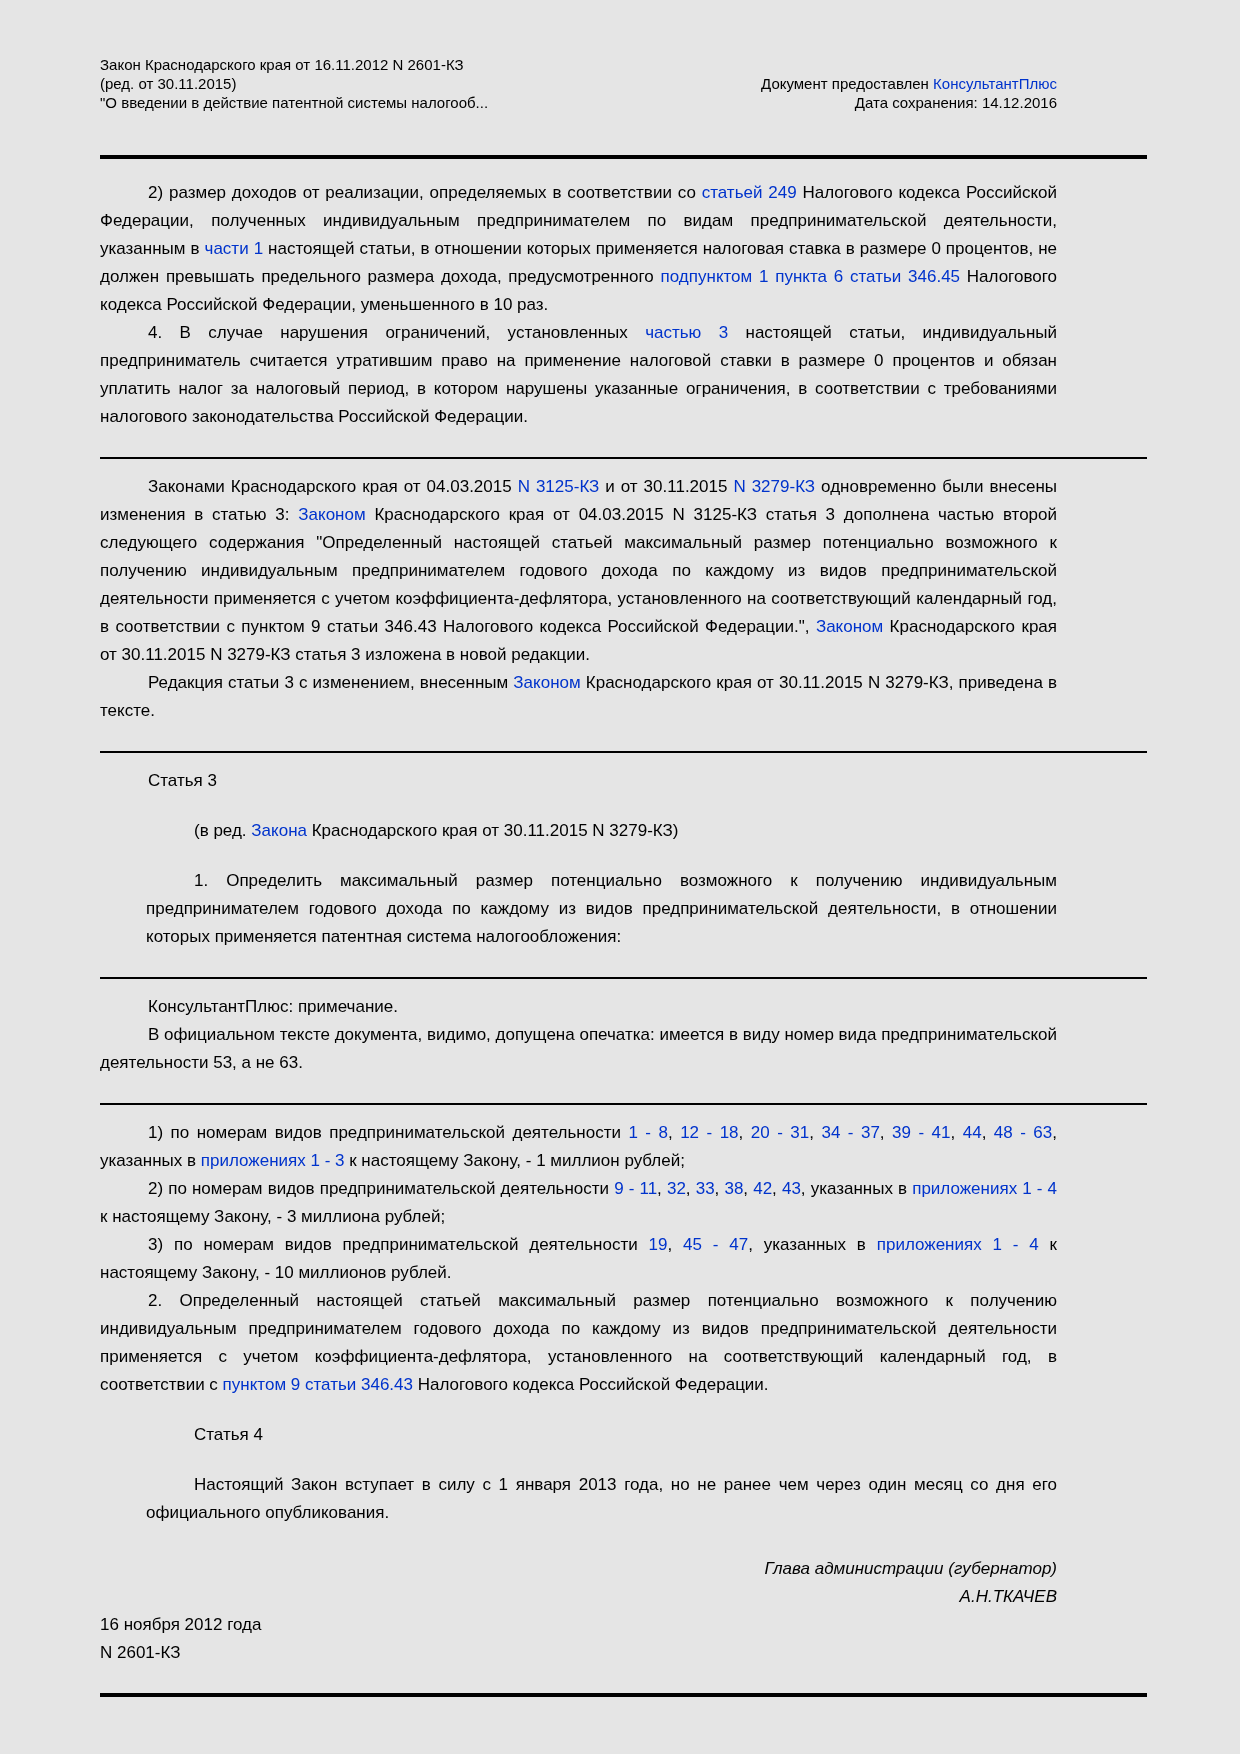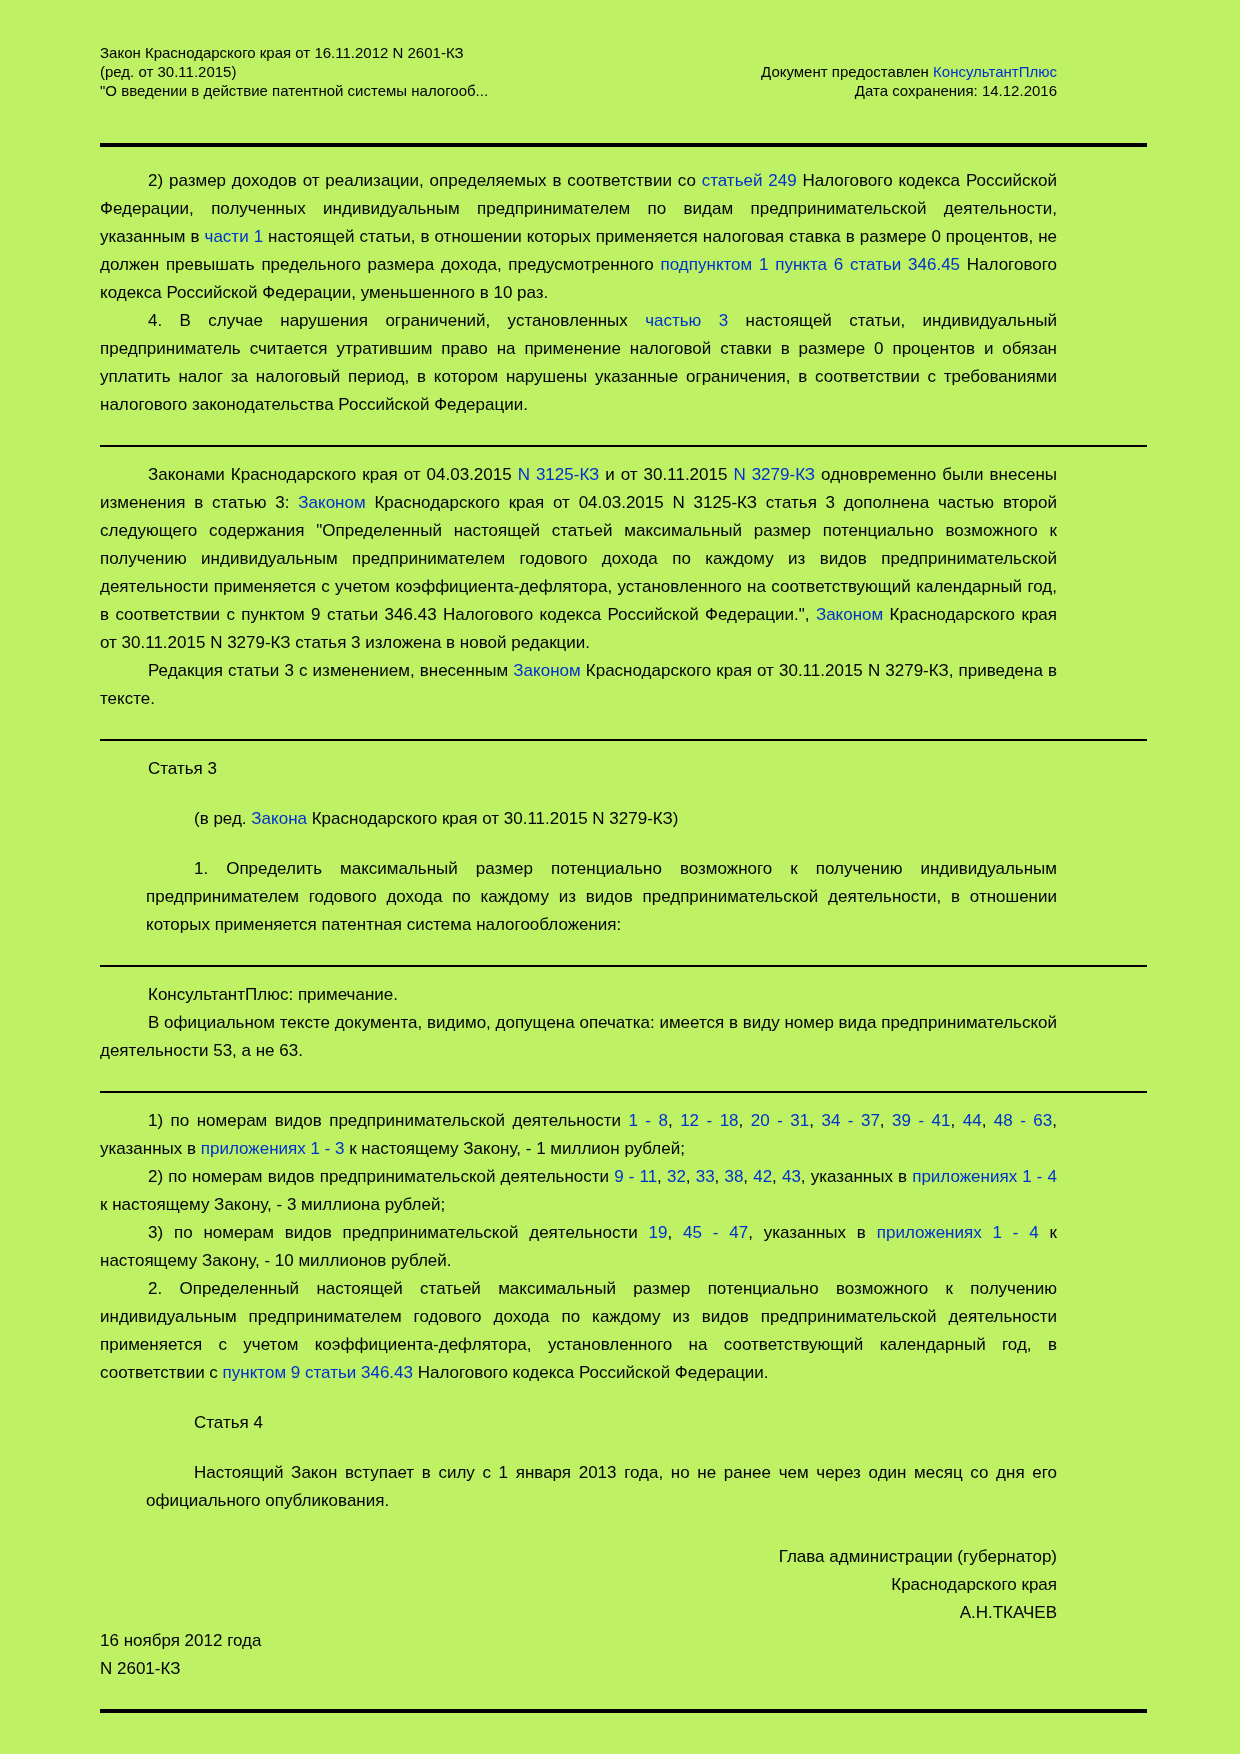--- a/index.html
+++ b/index.html
@@ -6,22 +6,22 @@
   html, body { background: #ffffff; }
   body {
     font-family: "Liberation Sans", sans-serif;
     color: #000000;
     width: 1240px;
   }
   .page {
     position: relative;
     width: 1240px;
     height: 1754px;
-    background: #bef264;
-    padding: 43px 93px 0 100px;
+    background: #e5e5e5;
+    padding: 55px 93px 0 100px;
     overflow: hidden;
   }
   .header {
     width: 957px;
     display: flex;
     justify-content: space-between;
     font-size: 15px;
     line-height: 19px;
   }
   .header-left { max-width: 560px; }
@@ -36,21 +36,21 @@
   .rule-bottom { margin-top: 26px; }
   .doc-body {
     width: 957px;
     margin-top: 20px;
     font-size: 17px;
     line-height: 28px;
   }
   .para { margin: 0; }
   .indent { text-indent: 48px; }
   .justify { text-align: justify; }
-  .right { text-align: right; }
+  .right { text-align: right; font-style: italic; }
   .mt { margin-top: 22px; margin-left: 46px; }
   .mt2 { margin-top: 28px; }
   .doclink { color: var(--link, #0033cc); cursor: pointer; }
   .rule-thin {
     height: 2px;
     background: #000;
     margin: 26px -90px 14px 0;
   }
   .footer {
     position: relative;
@@ -121,21 +121,20 @@
       <p class="para indent"><span>КонсультантПлюс: примечание.</span></p>
       <p class="para indent justify"><span>В официальном тексте документа, видимо, допущена опечатка: имеется в виду номер вида предпринимательской деятельности 53, а не 63.</span></p>
       <div class="rule-thin"></div>
       <p class="para indent justify"><span>1) по номерам видов предпринимательской деятельности </span><span class="doclink">1 - 8</span><span>, </span><span class="doclink">12 - 18</span><span>, </span><span class="doclink">20 - 31</span><span>, </span><span class="doclink">34 - 37</span><span>, </span><span class="doclink">39 - 41</span><span>, </span><span class="doclink">44</span><span>, </span><span class="doclink">48 - 63</span><span>, указанных в </span><span class="doclink">приложениях 1 - 3</span><span> к настоящему Закону, - 1 миллион рублей;</span></p>
       <p class="para indent justify"><span>2) по номерам видов предпринимательской деятельности </span><span class="doclink">9 - 11</span><span>, </span><span class="doclink">32</span><span>, </span><span class="doclink">33</span><span>, </span><span class="doclink">38</span><span>, </span><span class="doclink">42</span><span>, </span><span class="doclink">43</span><span>, указанных в </span><span class="doclink">приложениях 1 - 4</span><span> к настоящему Закону, - 3 миллиона рублей;</span></p>
       <p class="para indent justify"><span>3) по номерам видов предпринимательской деятельности </span><span class="doclink">19</span><span>, </span><span class="doclink">45 - 47</span><span>, указанных в </span><span class="doclink">приложениях 1 - 4</span><span> к настоящему Закону, - 10 миллионов рублей.</span></p>
       <p class="para indent justify"><span>2. Определенный настоящей статьей максимальный размер потенциально возможного к получению индивидуальным предпринимателем годового дохода по каждому из видов предпринимательской деятельности применяется с учетом коэффициента-дефлятора, установленного на соответствующий календарный год, в соответствии с </span><span class="doclink">пунктом 9 статьи 346.43</span><span> Налогового кодекса Российской Федерации.</span></p>
       <p class="para indent mt"><span>Статья 4</span></p>
       <p class="para indent justify mt"><span>Настоящий Закон вступает в силу с 1 января 2013 года, но не ранее чем через один месяц со дня его официального опубликования.</span></p>
       <p class="para right mt2"><span>Глава администрации (губернатор)</span></p>
-      <p class="para right"><span>Краснодарского края</span></p>
       <p class="para right"><span>А.Н.ТКАЧЕВ</span></p>
       <p class="para"><span>16 ноября 2012 года</span></p>
       <p class="para"><span>N 2601-КЗ</span></p>
     </main>
 
   <div class="rule-thick rule-bottom"></div>
 
   <footer class="footer">
     <div class="brand">
       <div class="brand-name">КонсультантПлюс</div>

